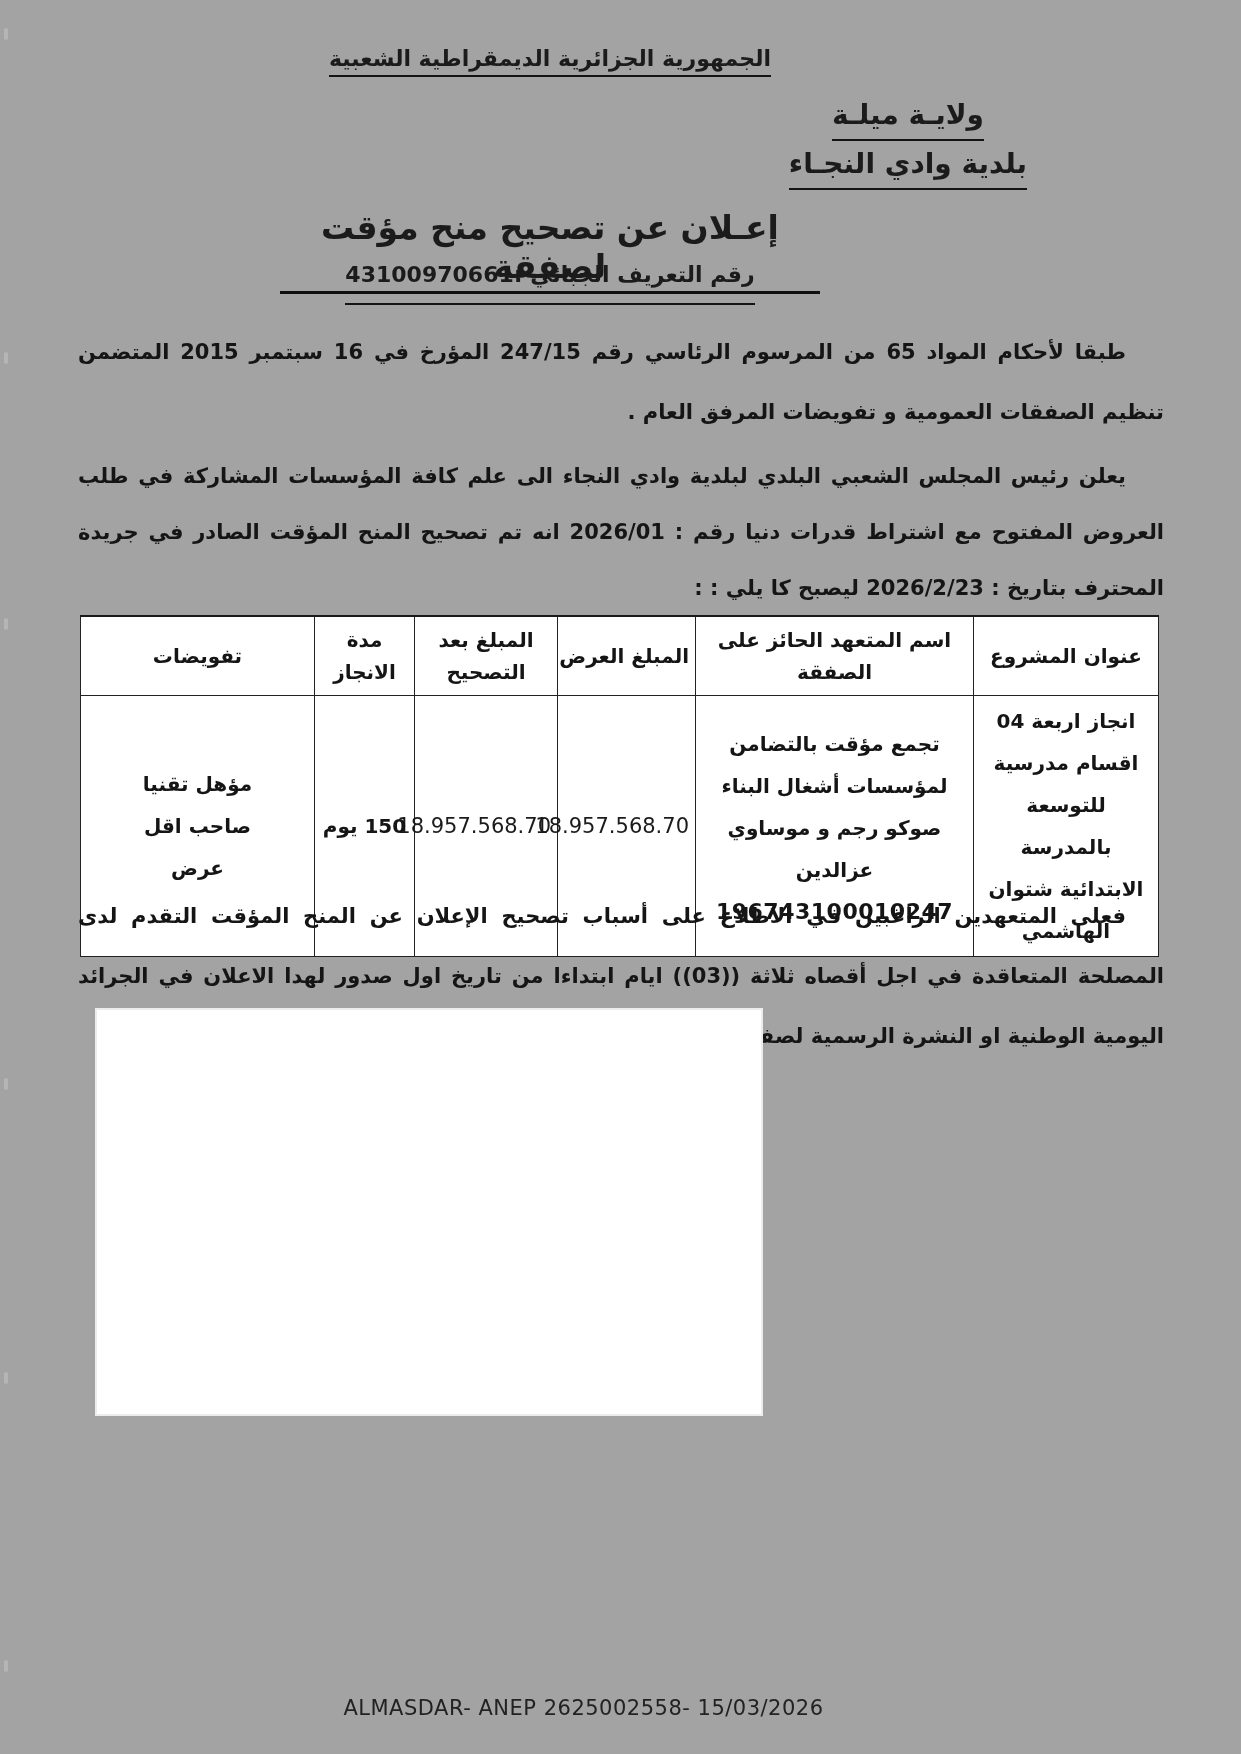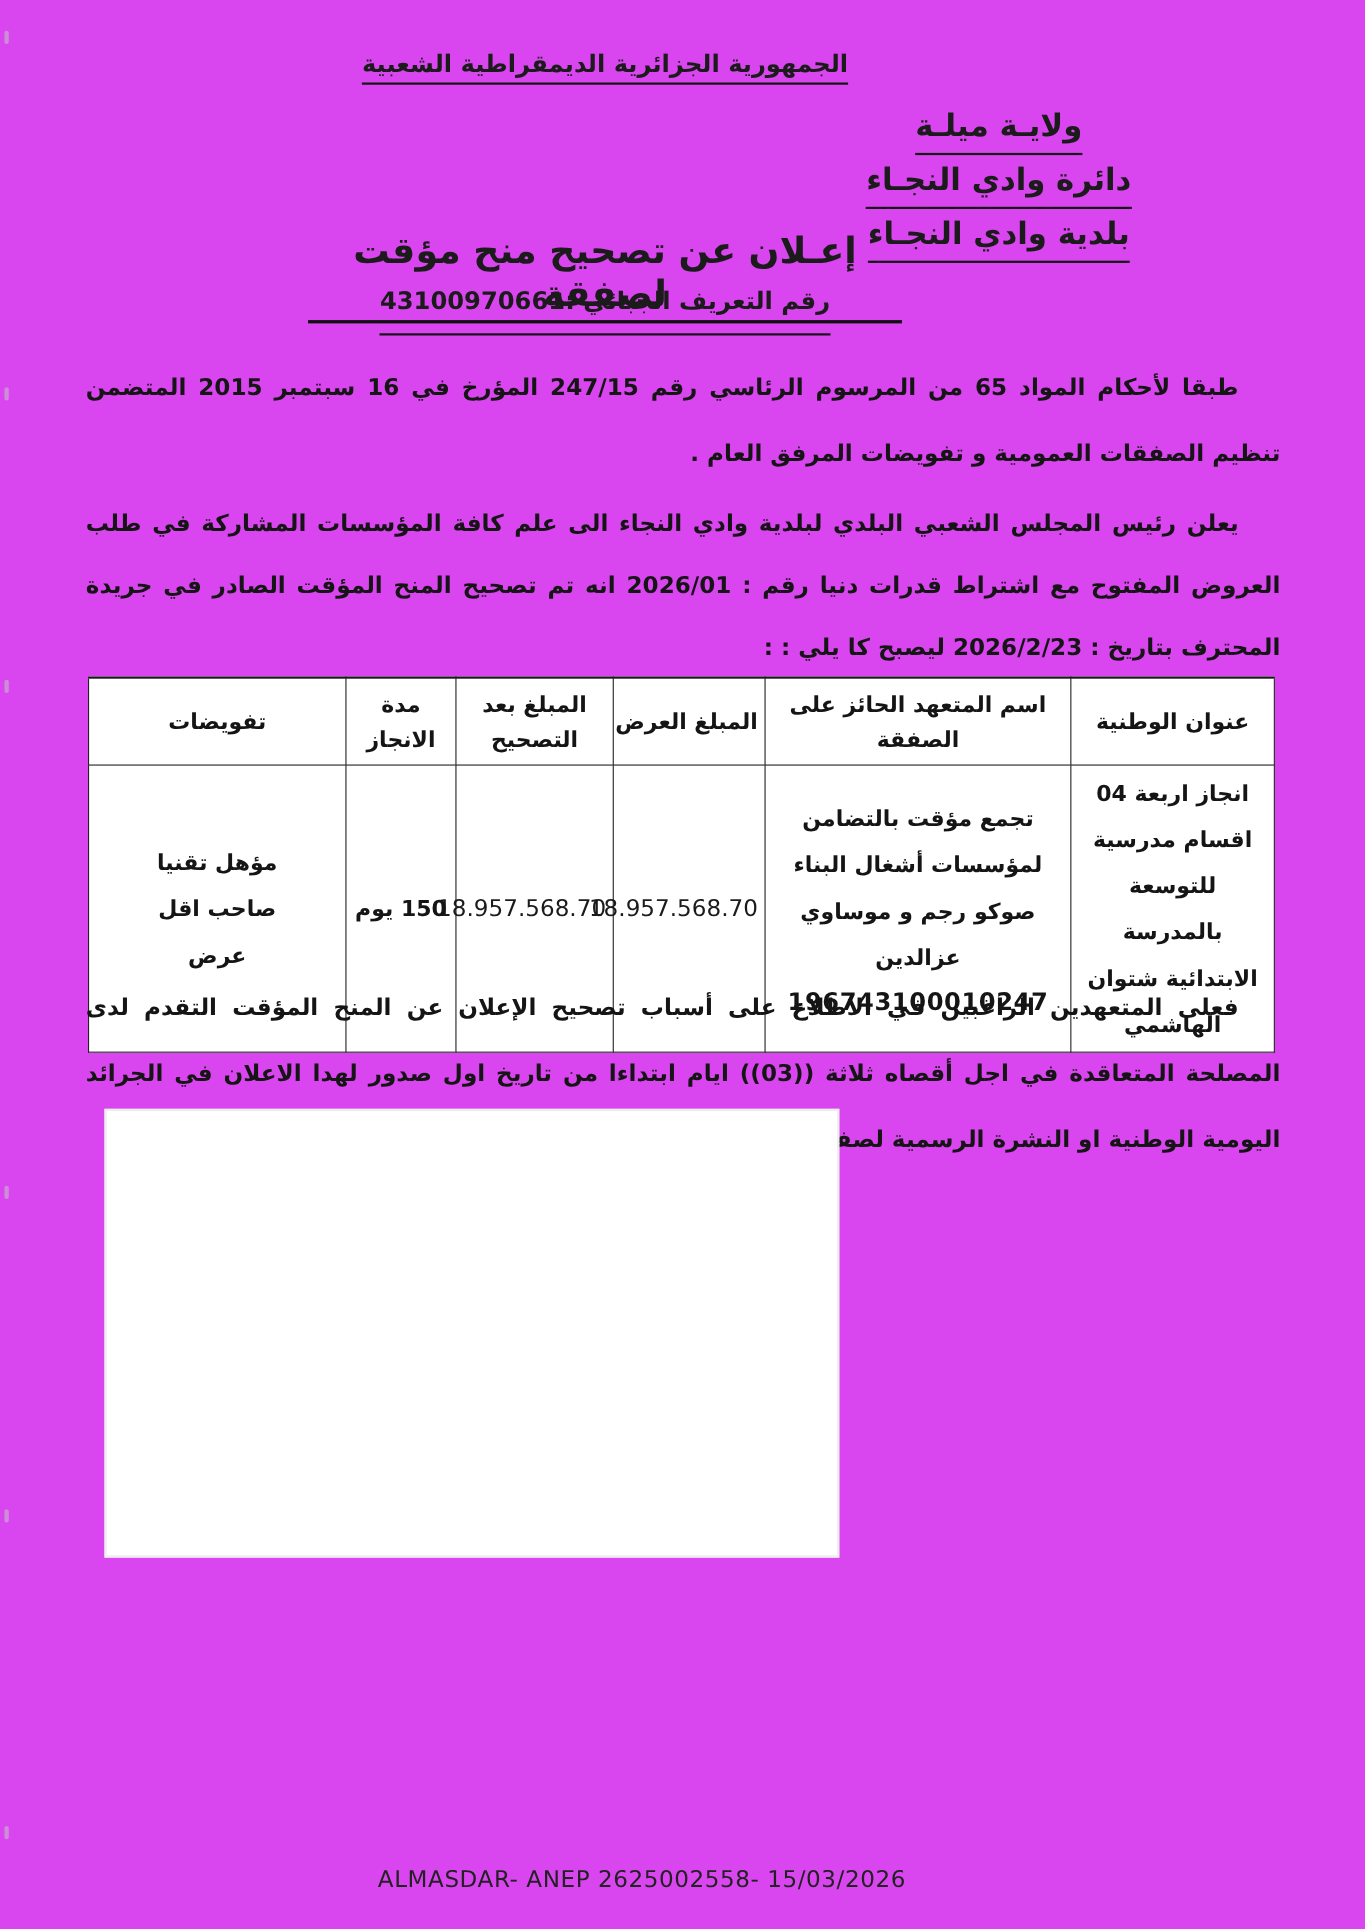--- a/index.html
+++ b/index.html
@@ -1,19 +1,19 @@
 <!DOCTYPE html>
 <html><head>
 <meta charset="utf-8">
 <style>
   html,body{margin:0;padding:0;background:#ffffff;}
   .page{
     position:relative;
     width:1241px;height:1754px;
-    background:#d946ef;
+    background:#a3a3a3;
     font-family:"DejaVu Sans",sans-serif;
     color:#1b1b1b;
     overflow:hidden;
   }
   
   .republic{
     position:absolute;top:46px;left:285px;width:530px;
     text-align:center;font-size:22px;font-weight:bold;
   }
   .republic span{display:inline-block;border-bottom:2.5px solid #141414;padding-bottom:4px;}
@@ -102,23 +102,20 @@
 
   <div class="republic" dir="rtl">
     <span>الجمهورية الجزائرية الديمقراطية الشعبية</span>
   </div>
 
   <div class="authority" dir="rtl">
     <div class="aline">
       <span>ولايـة ميلـة</span>
     </div>
     <div class="aline">
-      <span>دائرة وادي النجـاء</span>
-    </div>
-    <div class="aline">
       <span>بلدية وادي النجـاء</span>
     </div>
   </div>
 
   <div class="title" dir="rtl">
     <span>إعـلان عن تصحيح منح مؤقت لصفقة</span>
   </div>
 
   <div class="taxid" dir="rtl">
     <span>رقم التعريف الجبائي :43100970661</span>
@@ -131,21 +128,21 @@
     <colgroup>
       <col class="col-project">
         <col class="col-contractor">
         <col class="col-offer">
       <col class="col-corrected">
         <col class="col-duration">
         <col class="col-notes">
     </colgroup>
     <thead>
       <tr>
-        <th class="nowrap">عنوان الوطنية</th>
+        <th class="nowrap">عنوان المشروع</th>
         <th>اسم المتعهد الحائز على الصفقة</th>
         <th class="nowrap">المبلغ العرض</th>
         <th>المبلغ بعد التصحيح</th>
         <th>مدة الانجاز</th>
         <th>تفويضات</th>
       </tr>
     </thead>
     <tbody>
       <tr>
         <td>

